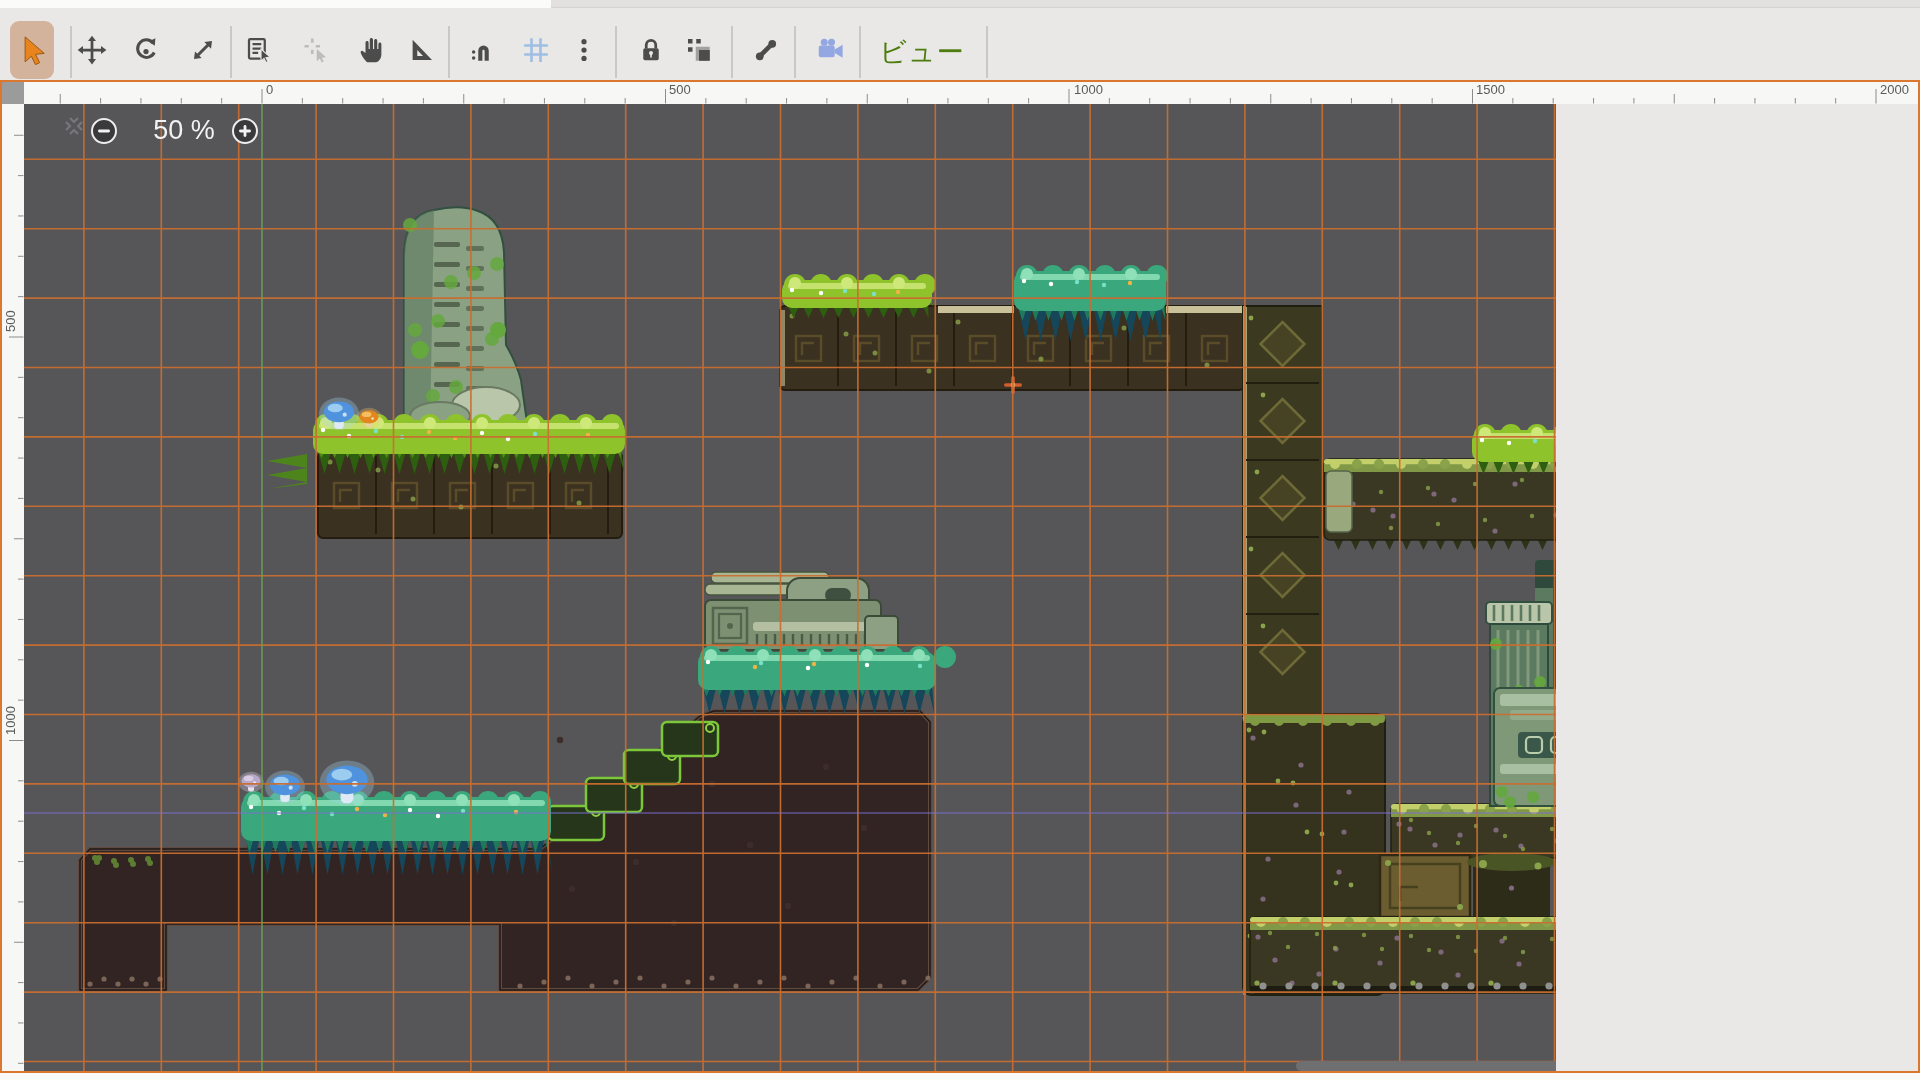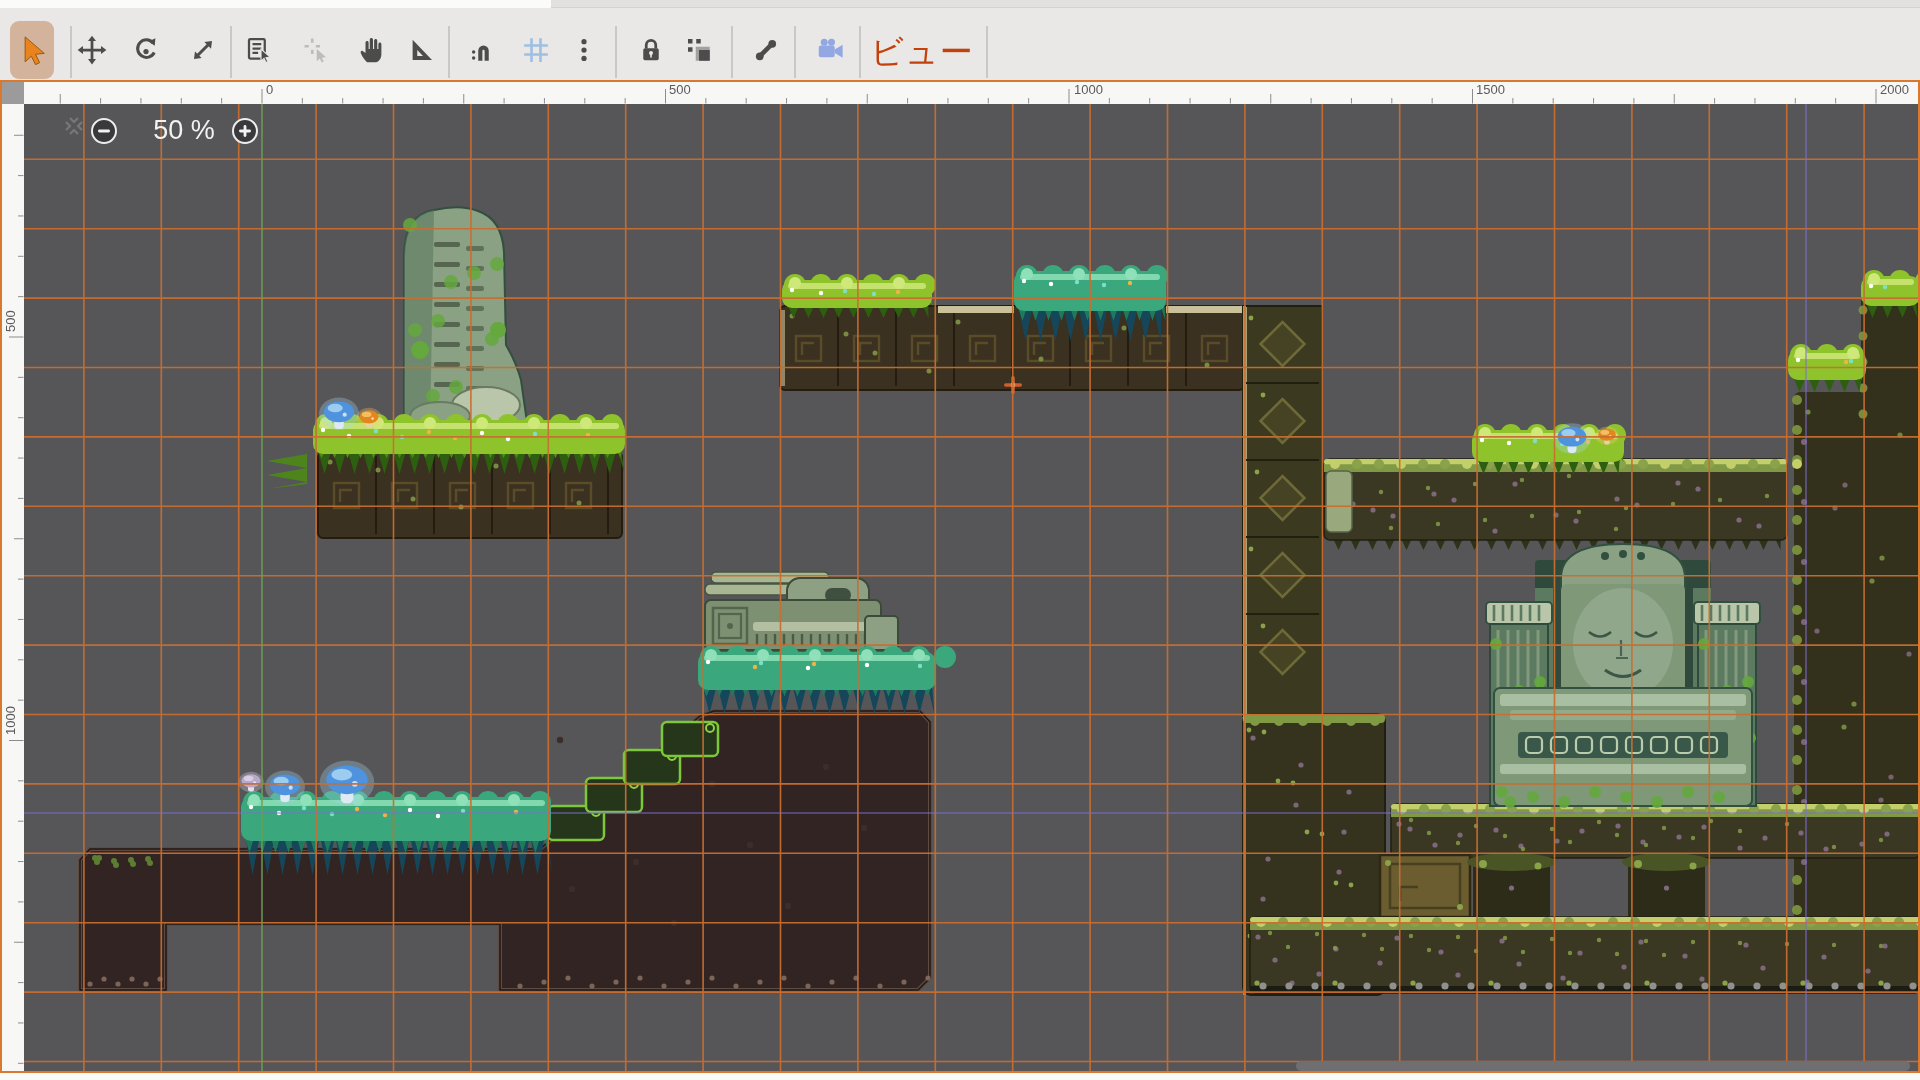--- a/index.html
+++ b/index.html
@@ -6,31 +6,31 @@
   #stage{position:relative;width:1920px;height:1080px;overflow:hidden;
          font-family:"Liberation Sans",sans-serif;background:#e9e8e6;}
   .abs{position:absolute;}
   #top-strip-left{left:0;top:0;width:551px;height:8px;background:#fbfbfa;}
   #top-strip-right{left:551px;top:0;width:1369px;height:8px;background:#e2e1df;border-bottom:1px solid #d4d3d1;box-sizing:border-box;}
   #toolbar{left:0;top:8px;width:1920px;height:72px;background:#e9e8e6;}
   .tool-btn{position:absolute;top:13px;width:44px;height:58px;display:flex;align-items:center;justify-content:center;border-radius:9px;}
   .tool-btn.active{background:#d3b39c;}
   .tool-sep{position:absolute;top:18px;width:2px;height:52px;background:#c9c8c6;}
   .menu-btn{position:absolute;top:22px;height:44px;display:flex;align-items:center;justify-content:center;
-            font-size:33px;color:#c2410c;letter-spacing:1px;}
+            font-size:27px;color:#4d7c0f;letter-spacing:1px;}
   
   #frame-top{left:0;top:80px;width:1920px;height:2px;background:#d9782e;}
   #frame-left{left:0;top:80px;width:2px;height:993px;background:#d9782e;}
   #frame-right{left:1918px;top:80px;width:2px;height:993px;background:#d9782e;}
   #frame-bottom{left:0;top:1071px;width:1920px;height:2px;background:#d9782e;}
   #bottom-white{left:0;top:1073px;width:1920px;height:7px;background:#fafaf9;}
   #corner-box{left:2px;top:82px;width:22px;height:22px;background:#9b9b9b;}
   #ruler-h{left:24px;top:82px;width:1894px;height:22px;background:#f7f7f5;}
   #ruler-v{left:2px;top:104px;width:22px;height:967px;background:#f7f7f5;}
-  #canvas-wrap{left:24px;top:104px;width:1894px;height:967px;background:#565658;overflow:hidden;}
+  #canvas-wrap{left:24px;top:104px;width:1532px;height:967px;background:#565658;overflow:hidden;}
   
   .zoom-circle{position:absolute;width:26px;height:26px;border-radius:50%;background:#3a3a3d;
                border:2px solid #ededed;box-sizing:border-box;display:flex;align-items:center;justify-content:center;}
   #zoom-label{position:absolute;color:#f2f2f2;font-size:27px;}
   #scrollbar-h{position:absolute;border-radius:5px;}
 </style>
 </head>
 <body>
 
 <div id="stage">

